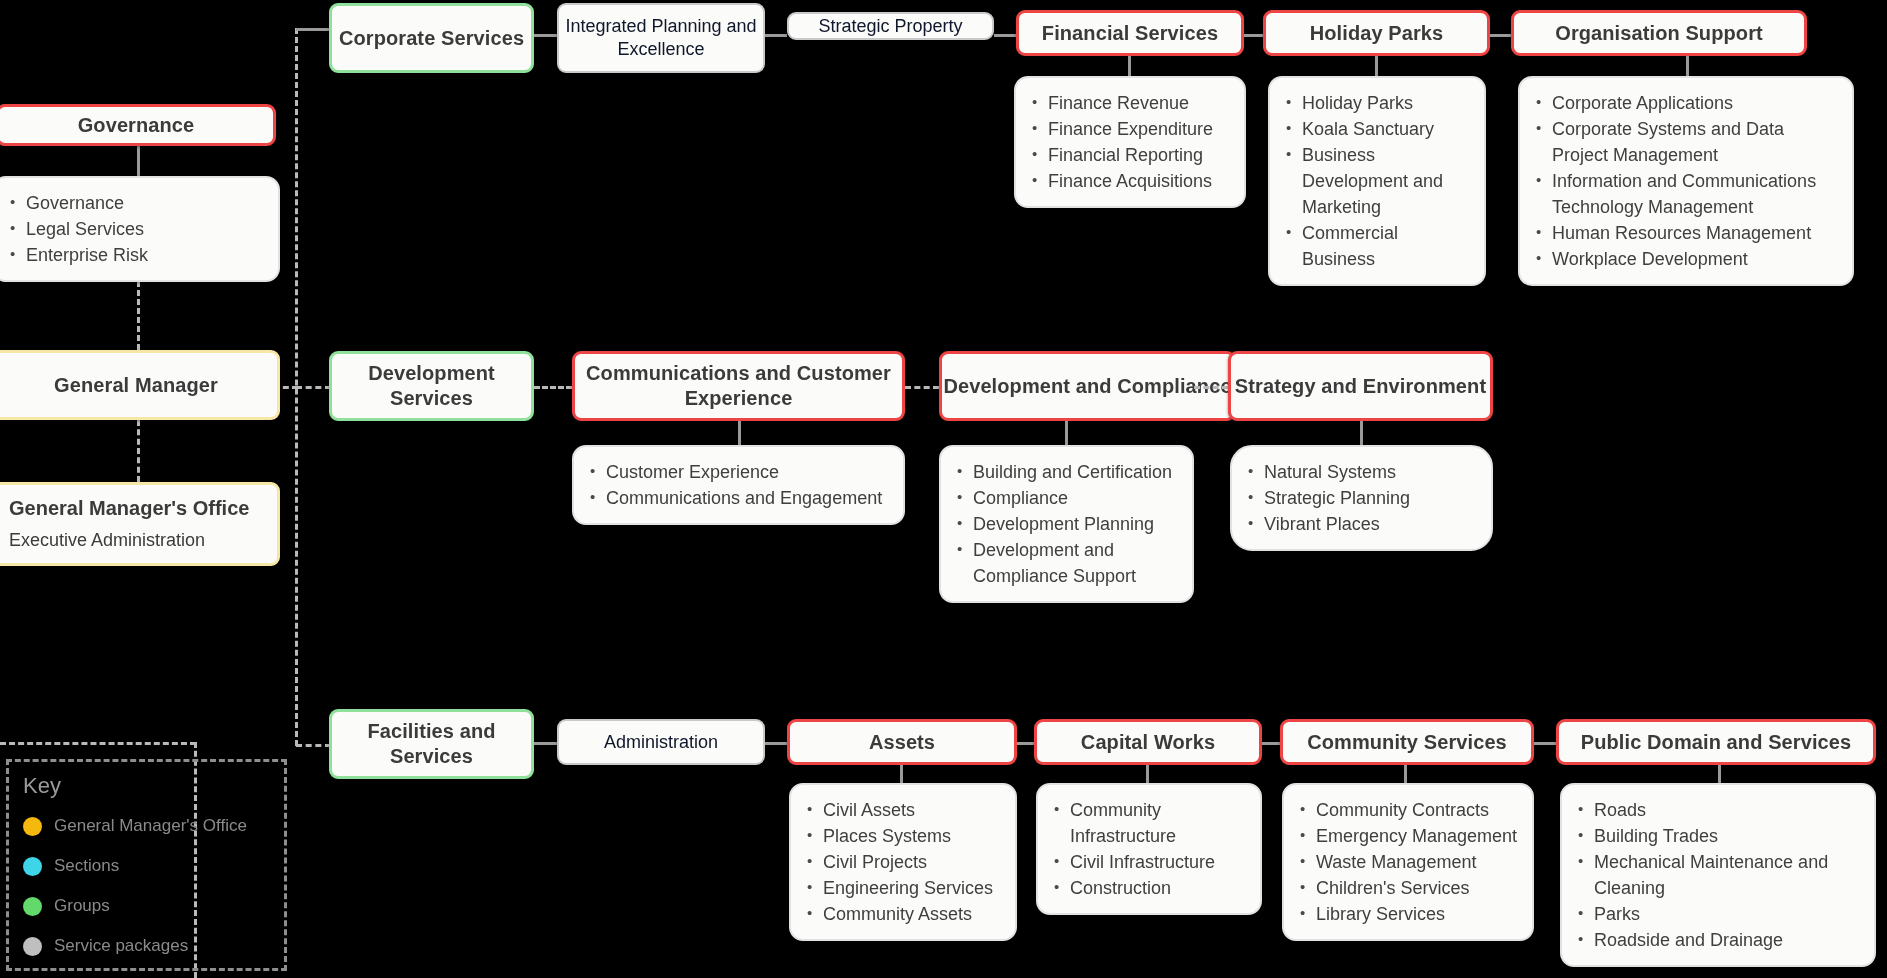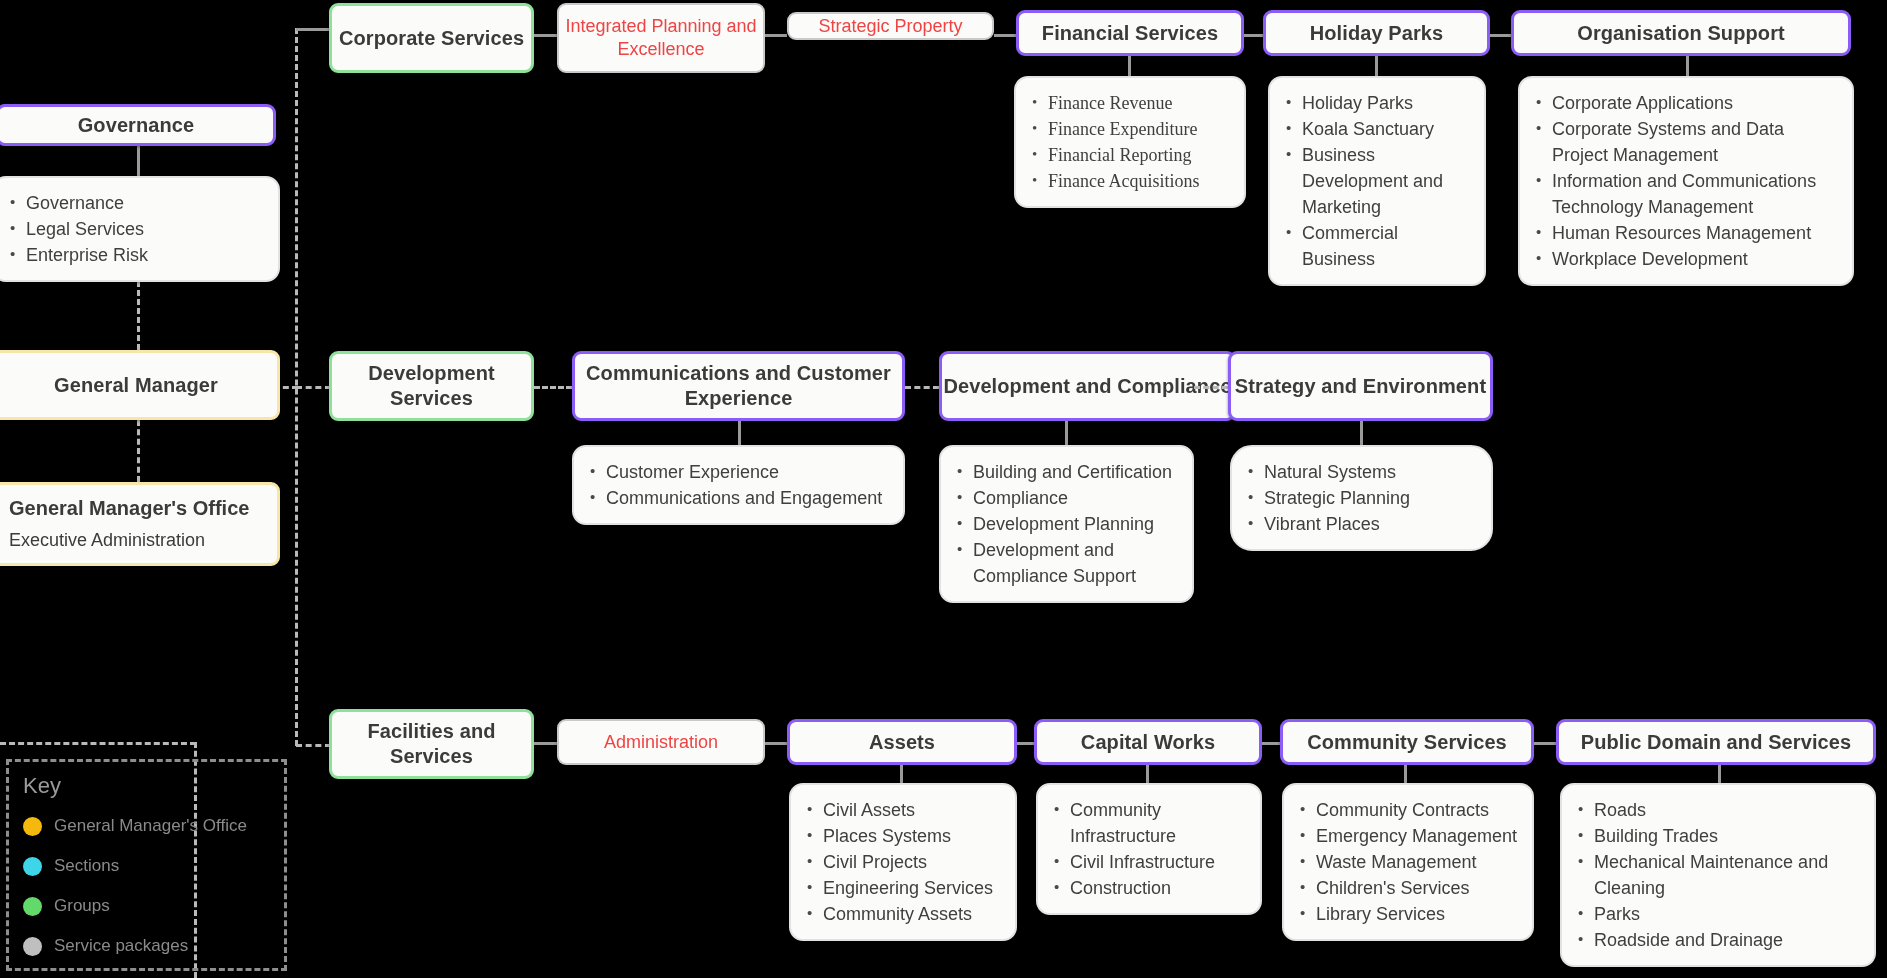--- a/index.html
+++ b/index.html
@@ -37,24 +37,24 @@
   .box.hdr {
     font-weight: bold;
     font-size: 20px;
     line-height: 25px;
     letter-spacing: 0.1px;
   }
   .box.pkg {
     font-weight: normal;
     font-size: 18px;
     line-height: 23px;
-    color: #ef4444;
+    color: #0f172a;
     border: 2px solid #c9c9c9;
   }
-  .kind-section { border: 3px solid #8b5cf6; justify-content: center; }
+  .kind-section { border: 3px solid #ef4444; justify-content: center; }
   .kind-group   { border: 3px solid #8fe09a; }
   .kind-gmo     { border: 3px solid #f6e6a8; }
 
   
   .listbox {
     position: absolute;
     box-sizing: border-box;
     background: #fbfbf9;
     border: 2px solid #e2e2e2;
     border-radius: 14px;
@@ -231,21 +231,21 @@
   <div class="hline solid" style="left:765px; top:34px; width:22px;"></div>
   <div class="box pkg" style="left:787px; top:12px; width:207px; height:28px;">
     <span>Strategic Property</span>
   </div>
 
   <div class="hline solid" style="left:994px; top:34px; width:22px;"></div>
   <div class="box hdr kind-section" style="left:1016px; top:10px; width:228px; height:46px;">
     <span>Financial Services</span>
   </div>
   <div class="tick" style="left:1128px; top:56px; height:20px;"></div>
-  <div class="listbox" style="left:1014px; top:76px; width:232px;font-family:Liberation Serif, serif;">
+  <div class="listbox" style="left:1014px; top:76px; width:232px;">
     <ul>
       <li>Finance Revenue</li>
       <li>Finance Expenditure</li>
       <li>Financial Reporting</li>
       <li>Finance Acquisitions</li>
     </ul>
   </div>
 
   <div class="hline solid" style="left:1244px; top:34px; width:20px;"></div>
   <div class="box hdr kind-section" style="left:1263px; top:10px; width:227px; height:46px;">
@@ -255,21 +255,21 @@
   <div class="listbox" style="left:1268px; top:76px; width:218px;">
     <ul>
       <li>Holiday Parks</li>
       <li>Koala Sanctuary</li>
       <li>Business Development and Marketing</li>
       <li>Commercial Business</li>
     </ul>
   </div>
 
   <div class="hline solid" style="left:1490px; top:34px; width:22px;"></div>
-  <div class="box hdr kind-section" style="left:1511px; top:10px; width:340px; height:46px;">
+  <div class="box hdr kind-section" style="left:1511px; top:10px; width:296px; height:46px;">
     <span>Organisation Support</span>
   </div>
   <div class="tick" style="left:1686px; top:56px; height:20px;"></div>
   <div class="listbox" style="left:1518px; top:76px; width:336px;">
     <ul>
       <li>Corporate Applications</li>
       <li>Corporate Systems and Data Project Management</li>
       <li>Information and Communications Technology Management</li>
       <li>Human Resources Management</li>
       <li>Workplace Development</li>

